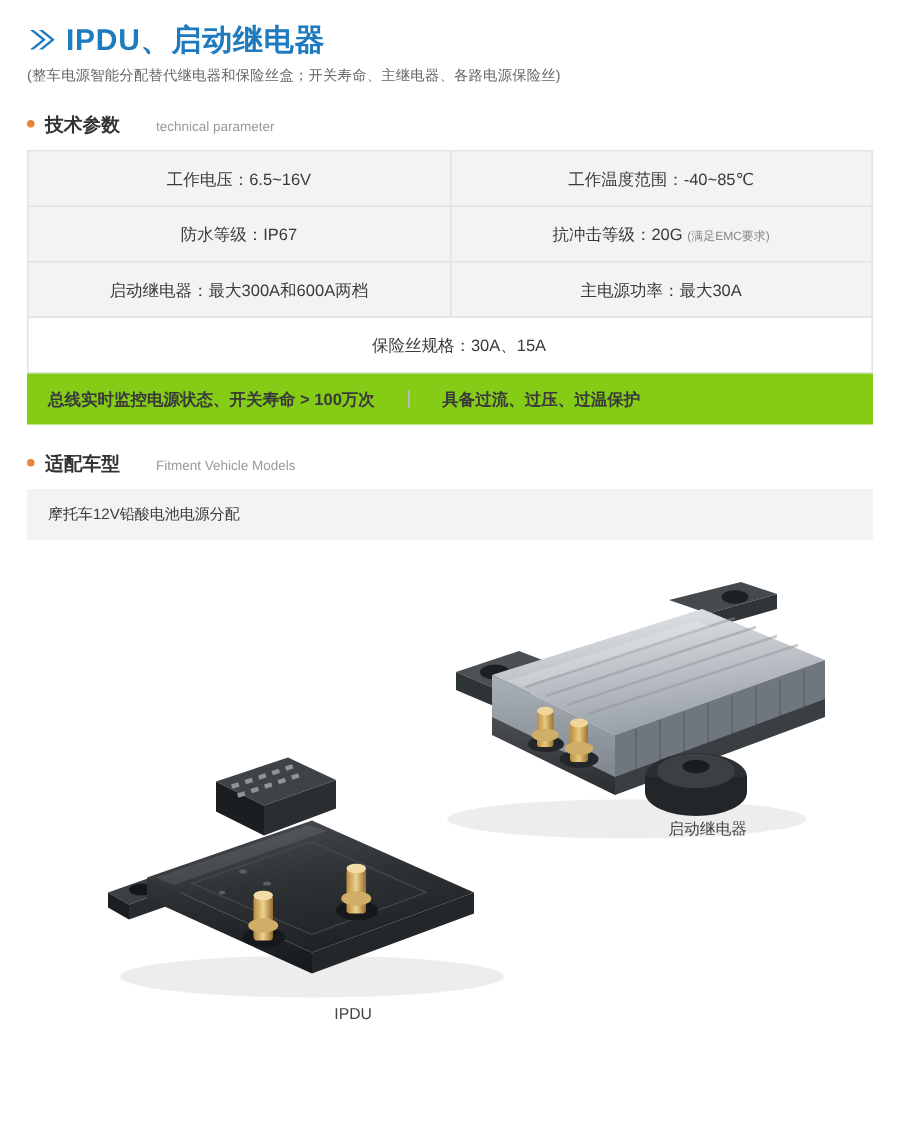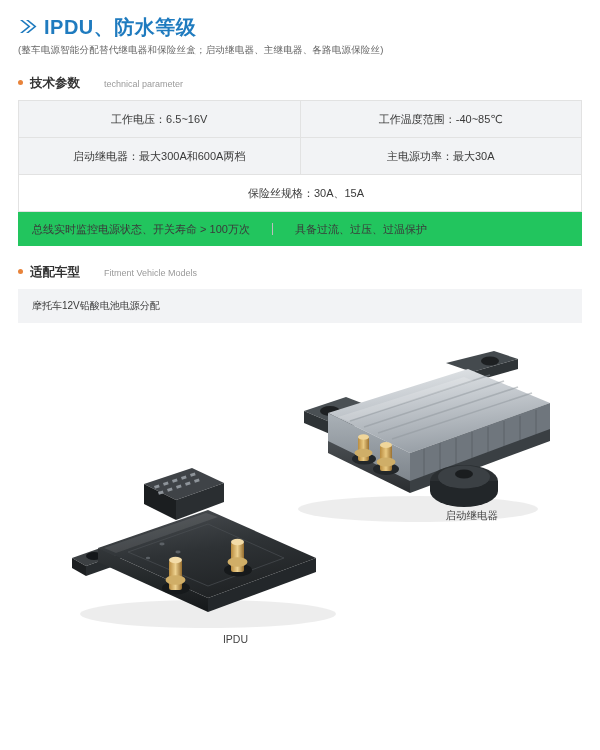--- a/index.html
+++ b/index.html
@@ -102,28 +102,29 @@
     background: #ffffff;
     padding-left: 16px;
   }
   .note {
     font-size: 8px;
     color: #888888;
   }
 
   
   .band {
-    background: #22c55e;
+    background: #84cc16;
     height: 34px;
     display: flex;
     align-items: center;
     padding: 0 14px;
     box-sizing: border-box;
     font-size: 11px;
     color: #3a3a3a;
+    font-weight: bold;
   }
   .band .sep {
     display: inline-block;
     width: 1px;
     height: 12px;
     background: #bdbdbd;
     margin: 0 22px;
   }
 
   
@@ -162,36 +163,43 @@
 
 <div class="page">
 
   <div class="header">
     <span class="header-arrow">
       <svg width="22" height="22" viewBox="0 0 22 22">
         <path d="M2 4 L10 10.5 L2 17 L4.5 17 L12.5 10.5 L4.5 4 Z" fill="#1f7bbf"></path>
         <path d="M8 4 L16 10.5 L8 17 L10.5 17 L18.5 10.5 L10.5 4 Z" fill="#1f7bbf"></path>
       </svg>
     </span>
-    <span class="title">IPDU、防水等级</span>
-  </div>
-  <div class="subtitle">(整车电源智能分配替代继电器和保险丝盒；启动继电器、主继电器、各路电源保险丝)</div>
+    <span class="title">IPDU、启动继电器</span>
+  </div>
+  <div class="subtitle">(整车电源智能分配替代继电器和保险丝盒；开关寿命、主继电器、各路电源保险丝)</div>
 
   <div class="section-head">
     <span class="bullet"></span>
     <span class="sec-cn">技术参数</span>
     <span class="sec-en">technical parameter</span>
   </div>
 
   <table class="spec-table">
     <tbody>
         <tr class="shaded">
       <td>工作电压：6.5~16V</td>
       <td>
         <span>工作温度范围：-40~85℃</span>
+      </td>
+    </tr>
+    <tr class="shaded">
+      <td>防水等级：IP67</td>
+      <td>
+        <span>抗冲击等级：20G</span>
+        <span class="note">(满足EMC要求)</span>
       </td>
     </tr>
     <tr class="shaded">
       <td>启动继电器：最大300A和600A两档</td>
       <td>
         <span>主电源功率：最大30A</span>
       </td>
     </tr>
     <tr class="plain">
       <td colspan="2">保险丝规格：30A、15A</td>

